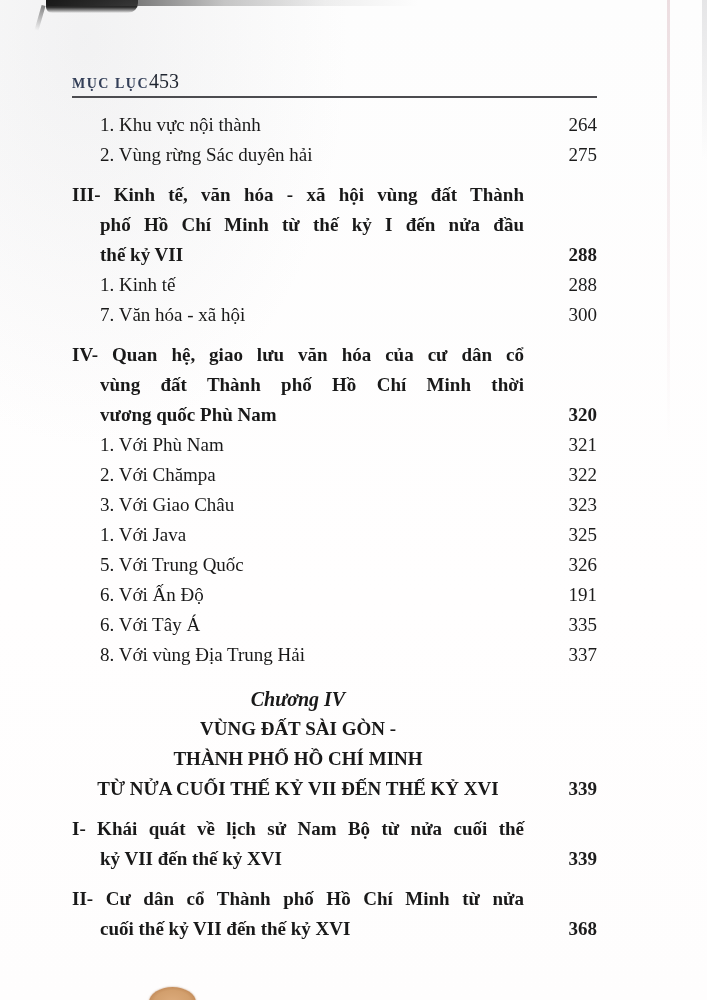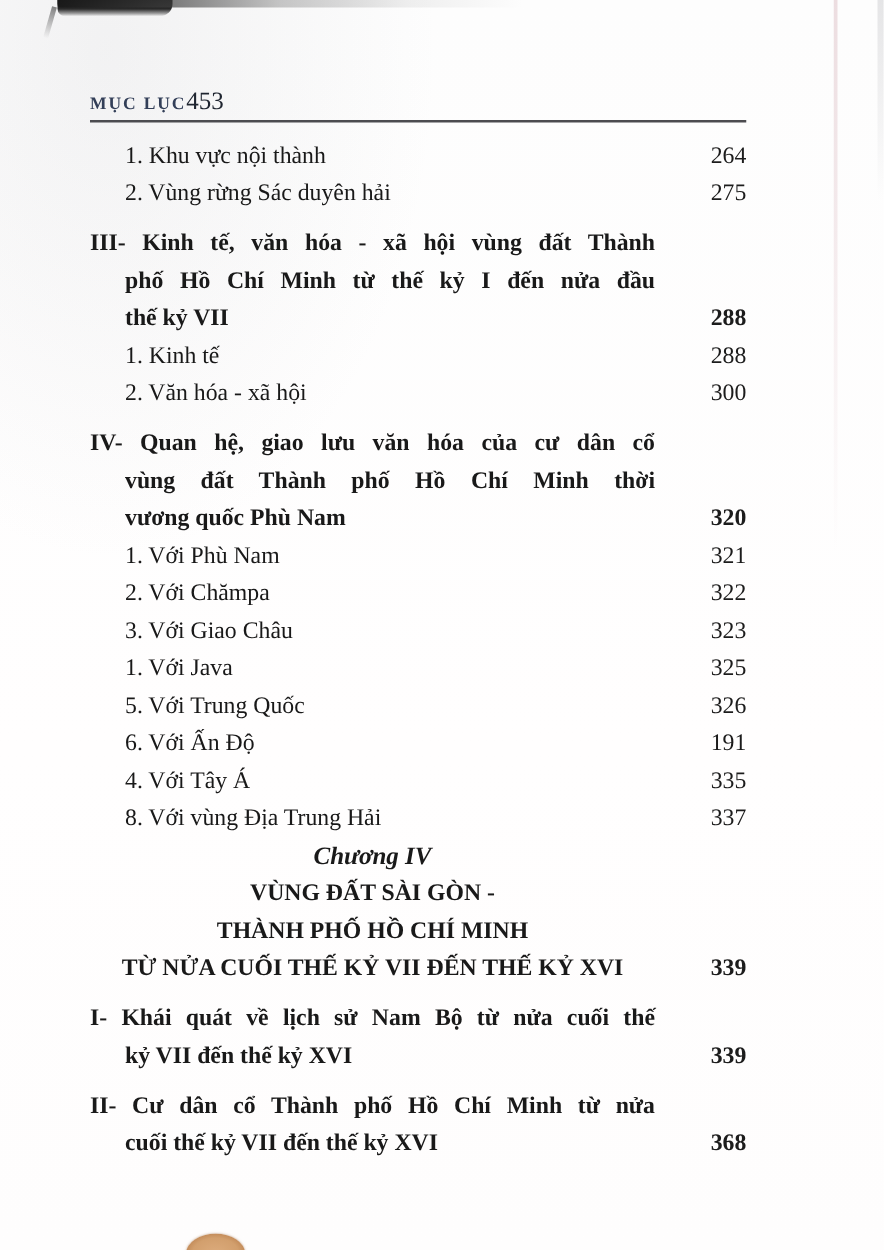--- a/index.html
+++ b/index.html
@@ -73,21 +73,21 @@
 
   .row.section-first, .row.section-line, .row.section-last { font-weight:bold; }
   .row.section-first { margin-top:10px; }
   .row.section-first .text { text-align:justify; text-align-last:justify; }
   .row.section-line .text,
   .row.section-last .text { padding-left:28px; width:424px; }
   .row.section-line .text { text-align:justify; text-align-last:justify; }
   .row.section-first .pageno, .row.section-line .pageno,
   .row.section-last .pageno, .row.chapter-last .pageno { font-weight:bold; }
 
-  .row.chapter-italic { }
+  .row.chapter-italic { margin-top:14px; }
   .row.chapter-italic .text { text-align:center; font-weight:bold; font-style:italic; font-size:20px; }
   .row.chapter .text, .row.chapter-last .text { text-align:center; font-weight:bold; }
 
   .watermark {
     position:absolute; left:0; top:998px; width:707px;
     text-align:center;
     font-family:"Liberation Sans","DejaVu Sans",sans-serif;
     font-size:23px; letter-spacing:0.5px;
   }
 </style>
@@ -126,21 +126,21 @@
         </div>
         <div class="row section-last">
           <span class="text">thế kỷ VII</span>
           <span class="pageno">288</span>
         </div>
         <div class="row item">
           <span class="text">1. Kinh tế</span>
           <span class="pageno">288</span>
         </div>
         <div class="row item">
-          <span class="text">2. Văn hóa - xã hội</span>
+          <span class="text">7. Văn hóa - xã hội</span>
           <span class="pageno">300</span>
         </div>
         <div class="row section-first">
           <span class="text">IV- Quan hệ, giao lưu văn hóa của cư dân cổ</span>
           <span class="pageno"></span>
         </div>
         <div class="row section-line">
           <span class="text">vùng đất Thành phố Hồ Chí Minh thời</span>
           <span class="pageno"></span>
         </div>
@@ -166,21 +166,21 @@
         </div>
         <div class="row item">
           <span class="text">5. Với Trung Quốc</span>
           <span class="pageno">326</span>
         </div>
         <div class="row item">
           <span class="text">6. Với Ấn Độ</span>
           <span class="pageno">191</span>
         </div>
         <div class="row item">
-          <span class="text">4. Với Tây Á</span>
+          <span class="text">6. Với Tây Á</span>
           <span class="pageno">335</span>
         </div>
         <div class="row item">
           <span class="text">8. Với vùng Địa Trung Hải</span>
           <span class="pageno">337</span>
         </div>
         <div class="row chapter-italic">
           <span class="text">Chương IV</span>
           <span class="pageno"></span>
         </div>

